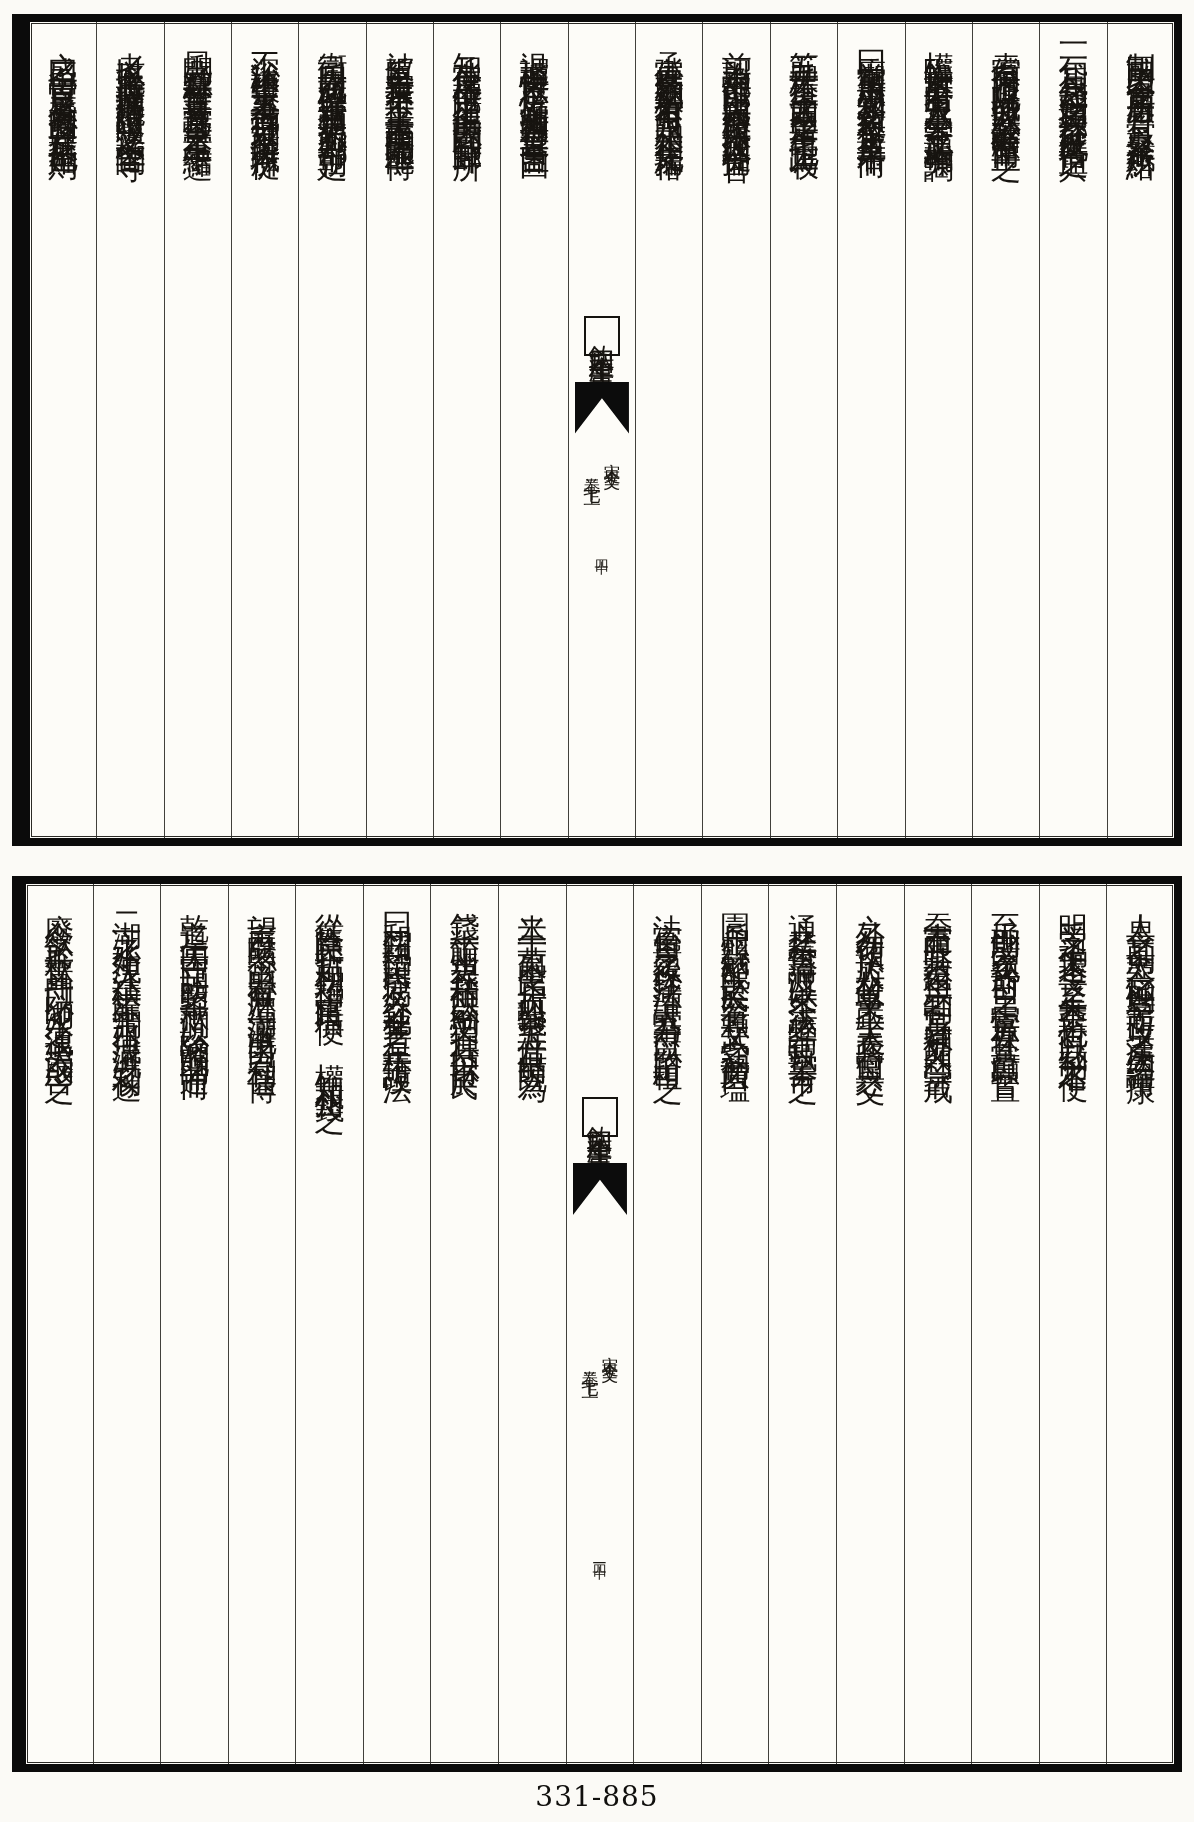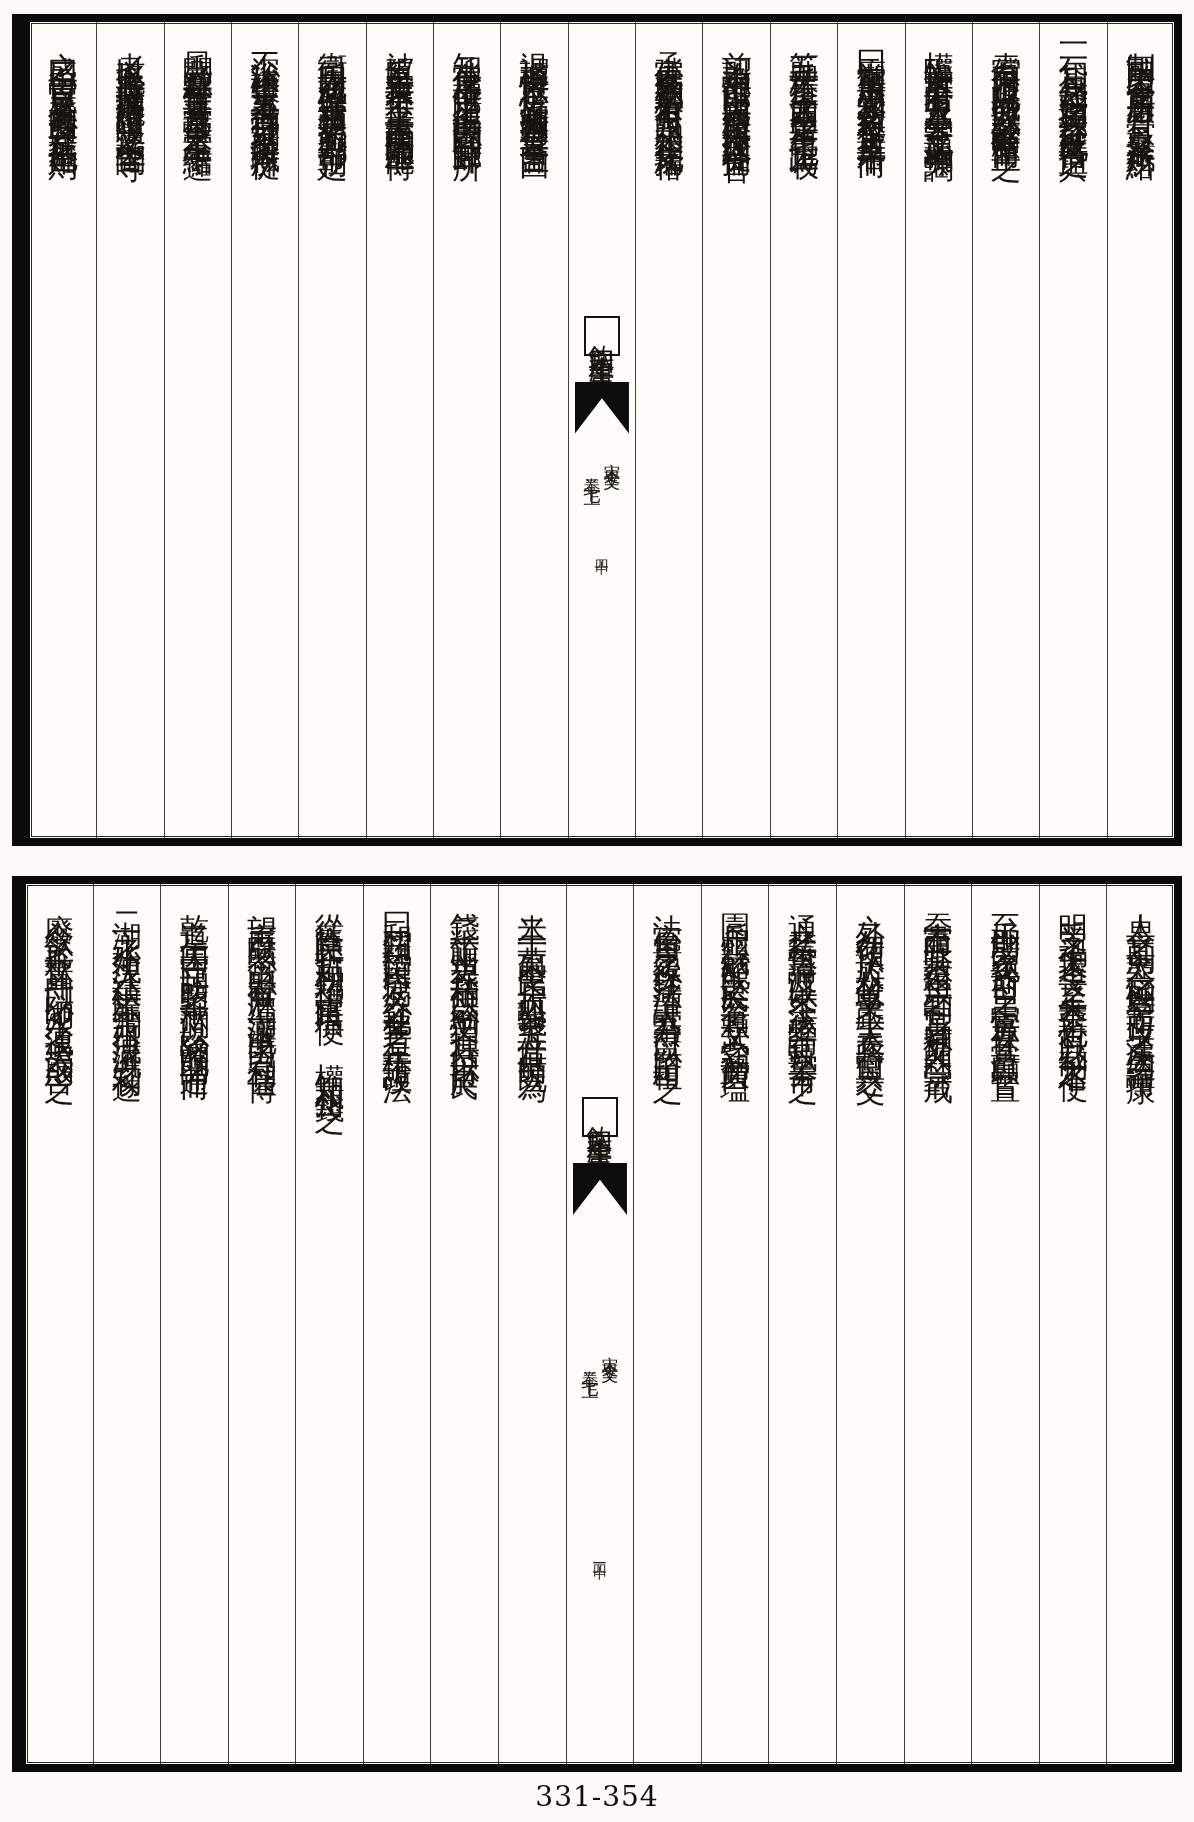--- a/index.html
+++ b/index.html
@@ -165,14 +165,14 @@
         </div>
         <div class="col">
           <span class="vtext">二湖之水始洩入江積十餘年澗水日洩灌溉之利遂</span>
         </div>
         <div class="col">
           <span class="vtext">廢令欲於千秋置斗門以防湖水之洩遇大浸則啓之</span>
         </div>
     </div>
   </div>
 
-  <div class="page-number">331-354</div>
+  <div class="page-number">331-885</div>
 </div>
 
 </body></html>

